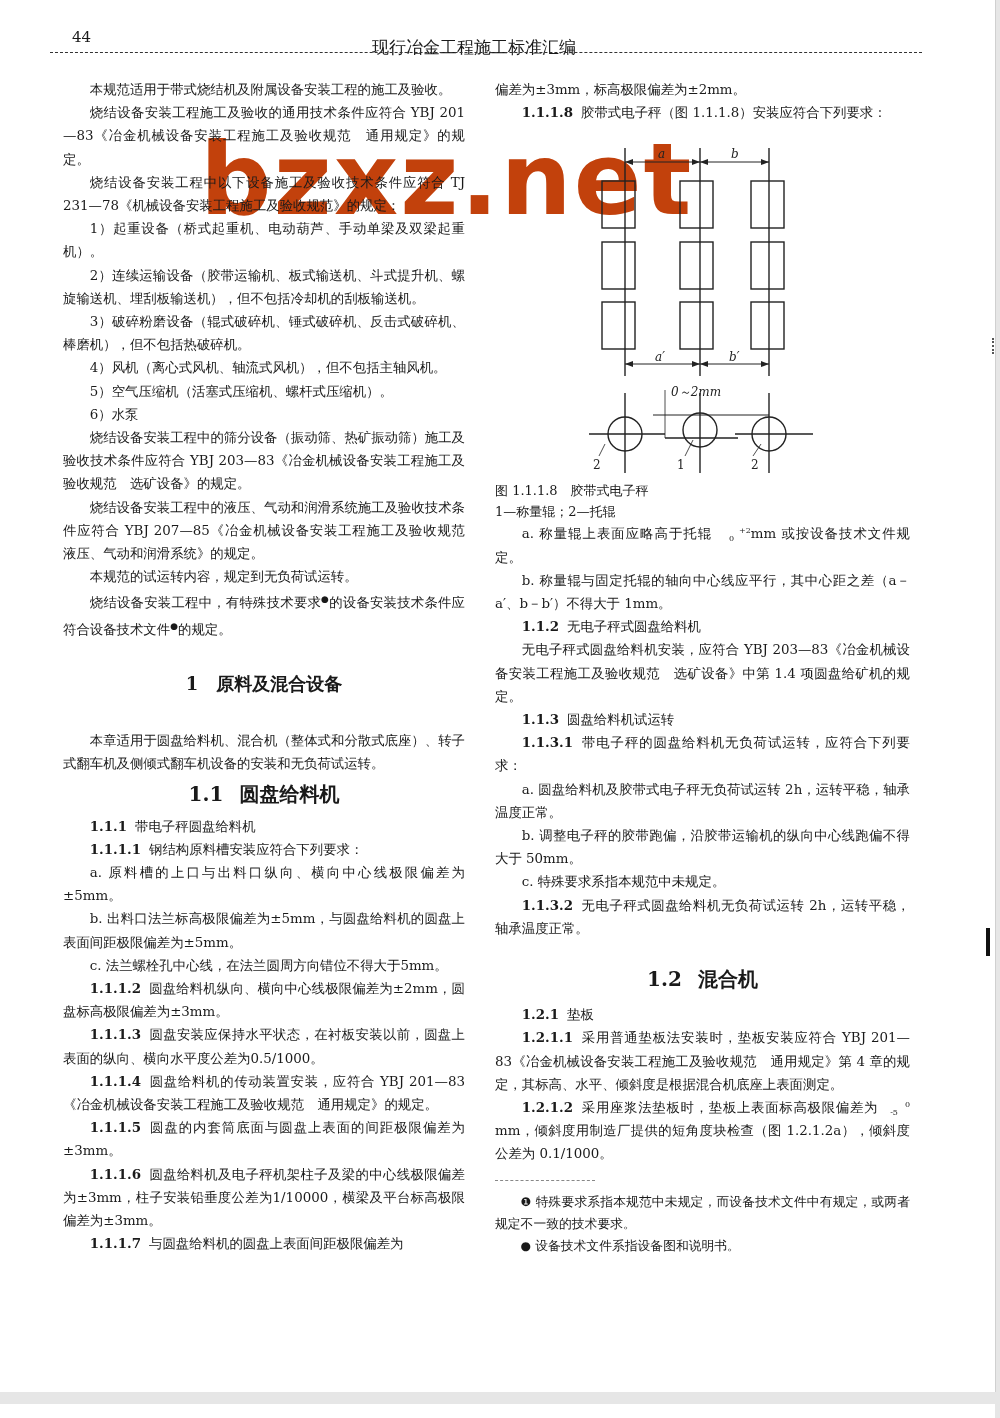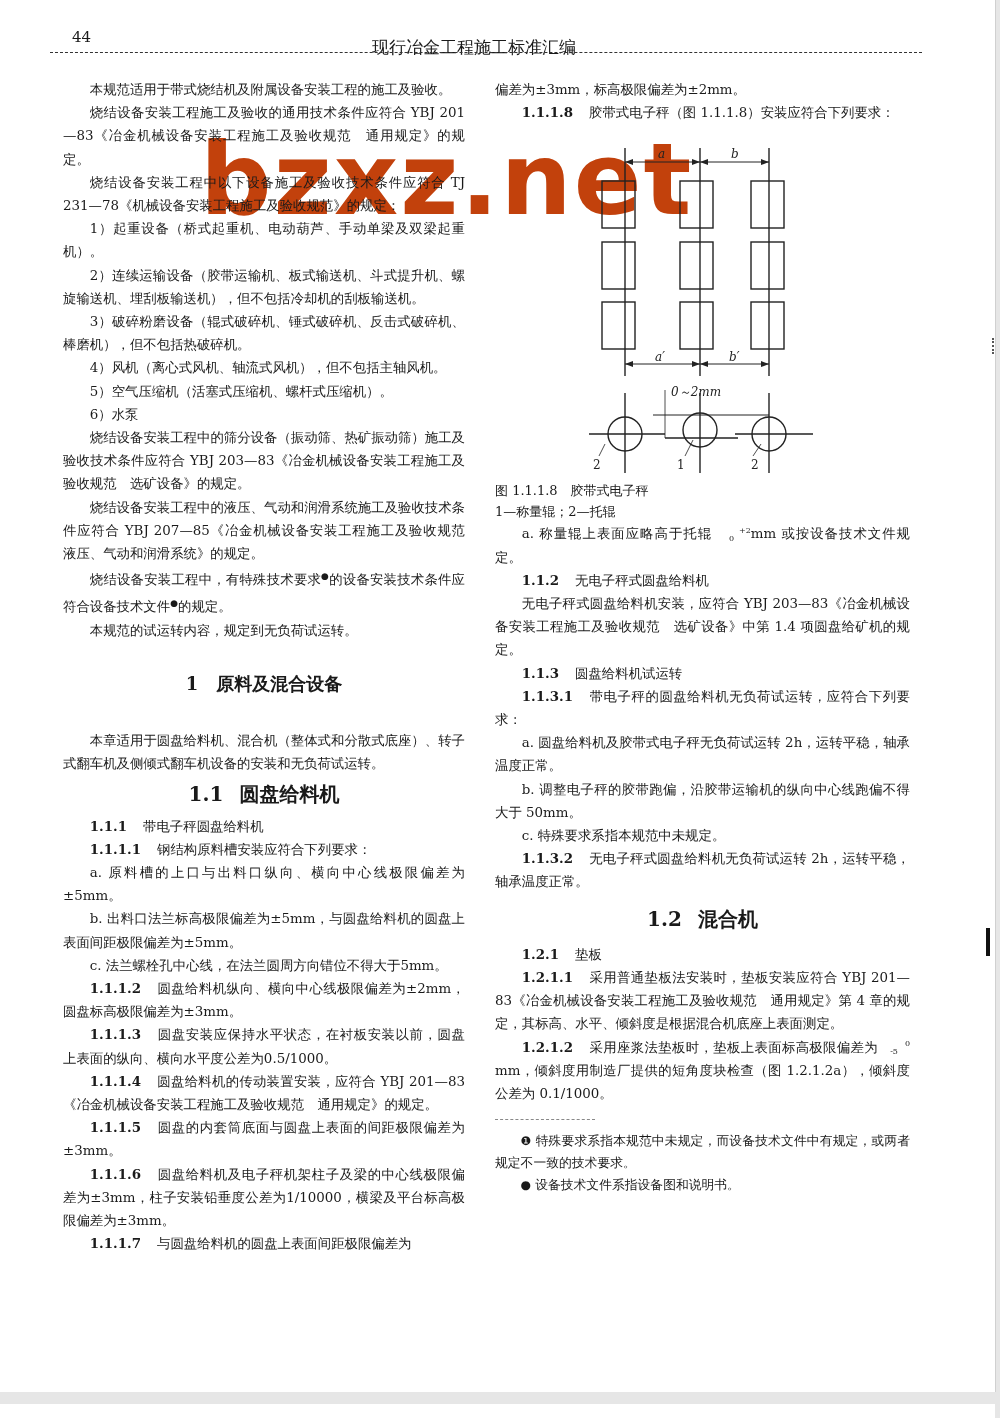--- a/index.html
+++ b/index.html
@@ -50,21 +50,21 @@
   .h1 {
     text-align: center; font-size: 18px; font-weight: bold;
     margin: 30px 0 34px 0;
   }
   .h1 .num { margin-right: 18px; }
   .h2 {
     text-align: center; font-size: 20px; font-weight: bold;
     margin: 8px 0 8px 0;
   }
   .h2 .num { margin-right: 16px; }
-  .sec { font-weight: bold; margin-right: 16px; }
+  .sec { font-weight: bold; margin-right: 8px; }
   .figure { position: relative; width: 415px; height: 350px; margin: 4px 0 2px 0; }
   .figure svg { position: absolute; left: 0; top: 0; }
   .fig-caption {
     text-align: left; font-size: 13px; line-height: 21px;
   }
   .footnote-rule {
     margin: 14px 0 10px 0; width: 100px; border-top: 1px dashed #888; height: 0;
   }
   .fn { font-size: 12.8px; line-height: 22px; }
   .bullet { font-size: 12px; }
@@ -96,24 +96,24 @@
     <p class="ind">烧结设备安装工程施工及验收的通用技术条件应符合 YBJ 201—83《冶金机械设备安装工程施工及验收规范　通用规定》的规定。</p>
     <p class="ind">烧结设备安装工程中以下设备施工及验收技术条件应符合 TJ 231—78《机械设备安装工程施工及验收规范》的规定：</p>
     <p class="ind">1）起重设备（桥式起重机、电动葫芦、手动单梁及双梁起重机）。</p>
     <p class="ind">2）连续运输设备（胶带运输机、板式输送机、斗式提升机、螺旋输送机、埋刮板输送机），但不包括冷却机的刮板输送机。</p>
     <p class="ind">3）破碎粉磨设备（辊式破碎机、锤式破碎机、反击式破碎机、棒磨机），但不包括热破碎机。</p>
     <p class="ind">4）风机（离心式风机、轴流式风机），但不包括主轴风机。</p>
     <p class="ind">5）空气压缩机（活塞式压缩机、螺杆式压缩机）。</p>
     <p class="ind">6）水泵</p>
     <p class="ind">烧结设备安装工程中的筛分设备（振动筛、热矿振动筛）施工及验收技术条件应符合 YBJ 203—83《冶金机械设备安装工程施工及验收规范　选矿设备》的规定。</p>
     <p class="ind">烧结设备安装工程中的液压、气动和润滑系统施工及验收技术条件应符合 YBJ 207—85《冶金机械设备安装工程施工及验收规范　液压、气动和润滑系统》的规定。</p>
+    <p class="ind">本规范的试运转内容，规定到无负荷试运转。</p>
     <p class="ind">
       <span>烧结设备安装工程中，有特殊技术要求</span><span class="sup">●</span><span>的设备安装技术条件应符合设备技术文件</span><span class="sup">●</span><span>的规定。</span>
     </p>
-    <p class="ind">本规范的试运转内容，规定到无负荷试运转。</p>
 
     <div class="h1">
       <span class="num">1</span><span>原料及混合设备</span>
     </div>
 
     <p class="ind">本章适用于圆盘给料机、混合机（整体式和分散式底座）、转子式翻车机及侧倾式翻车机设备的安装和无负荷试运转。</p>
 
     <div class="h2">
       <span class="num">1.1</span><span>圆盘给料机</span>
     </div>
@@ -197,31 +197,32 @@
           <text x="256" y="341">2</text>
         </g>
       </svg>
     </div>
     <div class="fig-caption">图 1.1.1.8　胶带式电子秤</div>
     <div class="fig-caption">1—称量辊；2—托辊</div>
 
     <p class="ind">
       <span>a. 称量辊上表面应略高于托辊</span><span class="subsup"><span>+2</span><br><span>0</span></span><span>mm 或按设备技术文件规定。</span>
     </p>
+    <p class="ind">b. 称量辊与固定托辊的轴向中心线应平行，其中心距之差（a－a′、b－b′）不得大于 1mm。</p>
 
     <p class="ind"><span class="sec">1.1.2</span><span>无电子秤式圆盘给料机</span></p>
     <p class="ind">无电子秤式圆盘给料机安装，应符合 YBJ 203—83《冶金机械设备安装工程施工及验收规范　选矿设备》中第 1.4 项圆盘给矿机的规定。</p>
     <p class="ind"><span class="sec">1.1.3</span><span>圆盘给料机试运转</span></p>
     <p class="ind"><span class="sec">1.1.3.1</span><span>带电子秤的圆盘给料机无负荷试运转，应符合下列要求：</span></p>
     <p class="ind">a. 圆盘给料机及胶带式电子秤无负荷试运转 2h，运转平稳，轴承温度正常。</p>
     <p class="ind">b. 调整电子秤的胶带跑偏，沿胶带运输机的纵向中心线跑偏不得大于 50mm。</p>
     <p class="ind">c. 特殊要求系指本规范中未规定。</p>
     <p class="ind"><span class="sec">1.1.3.2</span><span>无电子秤式圆盘给料机无负荷试运转 2h，运转平稳，轴承温度正常。</span></p>
 
-    <div class="h2" style="margin-top:14px;margin-bottom:12px;">
+    <div class="h2" style="margin-top:28px;margin-bottom:12px;">
       <span class="num">1.2</span><span>混合机</span>
     </div>
 
     <p class="ind"><span class="sec">1.2.1</span><span>垫板</span></p>
     <p class="ind"><span class="sec">1.2.1.1</span><span>采用普通垫板法安装时，垫板安装应符合 YBJ 201—83《冶金机械设备安装工程施工及验收规范　通用规定》第 4 章的规定，其标高、水平、倾斜度是根据混合机底座上表面测定。</span></p>
     <p class="ind">
       <span class="sec">1.2.1.2</span><span>采用座浆法垫板时，垫板上表面标高极限偏差为</span><span class="subsup"><span>0</span><br><span>-5</span></span><span>mm，倾斜度用制造厂提供的短角度块检查（图 1.2.1.2a），倾斜度公差为 0.1/1000。</span>
     </p>
 
     <div class="footnote-rule"></div>

